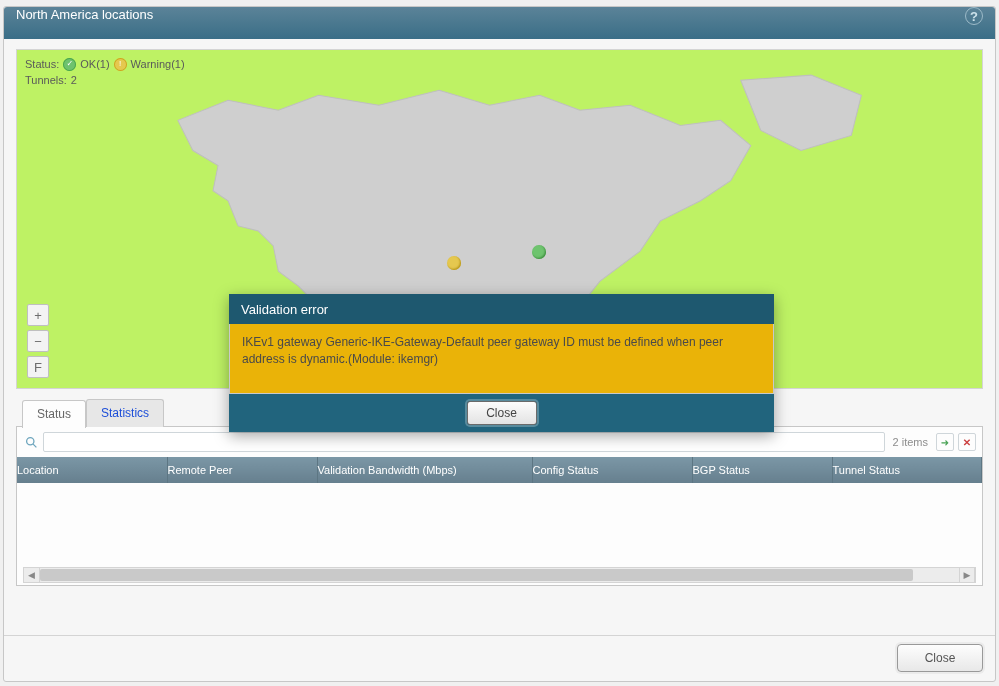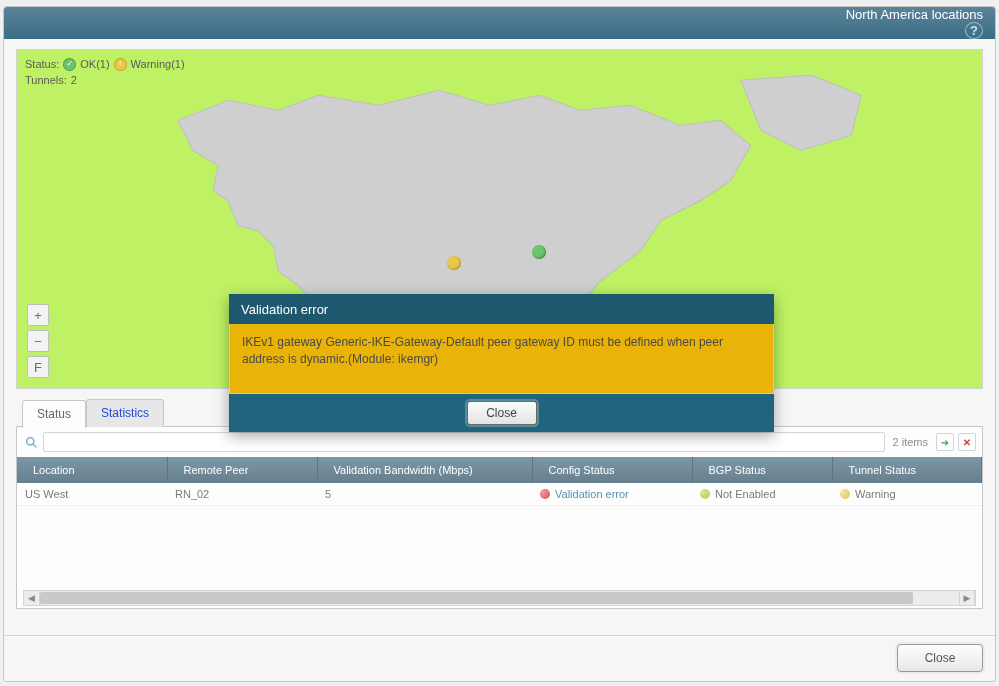--- a/index.html
+++ b/index.html
@@ -1,20 +1,20 @@
 <!DOCTYPE html>
 <html><head>
 <meta charset="utf-8">
 <style>
   * { box-sizing:border-box; margin:0; padding:0; }
   html,body { width:999px; height:686px; font-family:"Segoe UI",Arial,sans-serif; font-size:12px; background:#f0f0f0; color:#6a6a6a; }
   body { position:relative; padding:6px 1px 1px 3px; }
 
   .panel { position:relative; width:993px; height:676px; background:#f6f6f6; border:1px solid #c7c7c7; border-radius:3px; }
-  .panel-header { height:32px; background:#3a6e87; background:linear-gradient(#5b8398,#3a6e87); color:#fff; display:flex; align-items:flex-end; padding:0 12px; border-radius:3px 3px 0 0; font-size:13px;flex-direction:column; }
+  .panel-header { height:32px; background:#3a6e87; background:linear-gradient(#5b8398,#3a6e87); color:#fff; display:flex; align-items:flex-start; padding:0 12px; border-radius:3px 3px 0 0; font-size:13px; }
   .panel-header span { flex:1; }
   .help-icon { width:18px; height:18px; border:1px solid #9cbac8; border-radius:50%; display:flex; align-items:center; justify-content:center; color:#cde2eb; font-weight:bold; cursor:pointer; }
 
   .map-area { position:relative; margin:10px 12px 0 12px; height:340px; background:#bef264; border:1px solid #d4d4d4; overflow:hidden; }
   .status-line { position:absolute; top:6px; left:8px; line-height:16px; font-size:11px; color:#5a5a5a; }
   .status-line .row { display:flex; align-items:center; gap:4px; }
   .badge { width:13px; height:13px; border-radius:50%; display:inline-flex; align-items:center; justify-content:center; font-size:8px; color:#fff; }
   .badge.ok { background:#6ec26e; box-shadow:inset 0 0 0 1px #4aa64a; }
   .badge.warn { background:#e5c84f; box-shadow:inset 0 0 0 1px #caa71f; }
   .badge.ok::after{content:"✓";}
@@ -36,21 +36,21 @@
   .grid-box { border:1px solid #c7c7c7; border-top:none; background:#fdfdfd; padding-bottom:2px; }
   .search-row { display:flex; align-items:center; height:30px; padding:4px 6px; gap:4px; }
   .mag { width:16px; height:16px; display:flex; align-items:center; justify-content:center; color:#6da5bd; }
   .search-row input { flex:1; height:20px; border:1px solid #cfd6da; border-radius:2px; padding:0 6px; font-size:11px; color:#666; }
   .items-count { color:#8d8d8d; font-size:11px; margin:0 4px; white-space:nowrap;text-align:center; }
   .tbicon { width:18px; height:18px; border:1px solid #cfd6da; border-radius:2px; display:flex; align-items:center; justify-content:center; cursor:pointer; font-size:10px; }
   .tbicon.exp { color:#4aa356; }
   .tbicon.clr { color:#cc4040; font-weight:bold; }
 
   table.grid { width:100%; border-collapse:collapse; font-size:11px; color:#7a7a7a; }
-  table.grid th { text-align:left; background:#6f8c9c; background:linear-gradient(#7b97a6,#667f8e); color:#fff; height:26px; font-weight:normal; padding:0 16px; border-right:1px solid #5d7683; }
+  table.grid th { text-align:left; background:#6f8c9c; background:linear-gradient(#7b97a6,#667f8e); color:#fff; height:26px; font-weight:normal; padding:0 0; border-right:1px solid #5d7683; }
   table.grid td { height:22px; padding:0 8px; border-bottom:1px solid #f0f0f0; }
   .dot { display:inline-block; width:10px; height:10px; border-radius:50%; margin-right:5px; vertical-align:-1px; }
   .dot.red{background:radial-gradient(circle at 30% 30%,#f59b9b,#d24b4b);}
   .dot.green{background:radial-gradient(circle at 30% 30%,#bde7a0,#79c24c);}
   .dot.lime{background:radial-gradient(circle at 30% 30%,#d6e98f,#b2ce52);}
   .dot.yellow{background:radial-gradient(circle at 30% 30%,#f4e6a2,#e3c446);}
   .link{color:#5a93b0; cursor:pointer;}
   .grid-spacer { height:80px; }
   .hscroll { height:16px; margin:4px 6px 0 6px; border:1px solid #d4d4d4; background:#ececec; display:flex; }
   .hscroll .cap { width:16px; border-left:1px solid #d4d4d4; border-right:1px solid #d4d4d4; display:flex; align-items:center; justify-content:center; color:#888; font-size:9px;}
@@ -138,28 +138,20 @@
           <tr>
             <th style="width:150px">Location</th>
             <th style="width:150px">Remote Peer</th>
             <th style="width:215px">Validation Bandwidth (Mbps)</th>
             <th style="width:160px">Config Status</th>
             <th style="width:140px">BGP Status</th>
             <th>Tunnel Status</th>
           </tr>
         </thead>
         <tbody id="tbody">
-            <tr>
-              <td>US West</td>
-              <td>RN_02</td>
-              <td>5</td>
-              <td><span class="dot red"></span><span class="link">Validation error</span></td>
-              <td><span class="dot lime"></span>Not Enabled</td>
-              <td><span class="dot yellow"></span>Warning</td>
-            </tr>
           </tbody>
       </table>
       <div class="grid-spacer"></div>
 
       <div class="hscroll">
         <div class="cap">◀</div>
         <div class="track">
             <div class="thumb"></div>
           </div>
         <div class="cap">▶</div>

